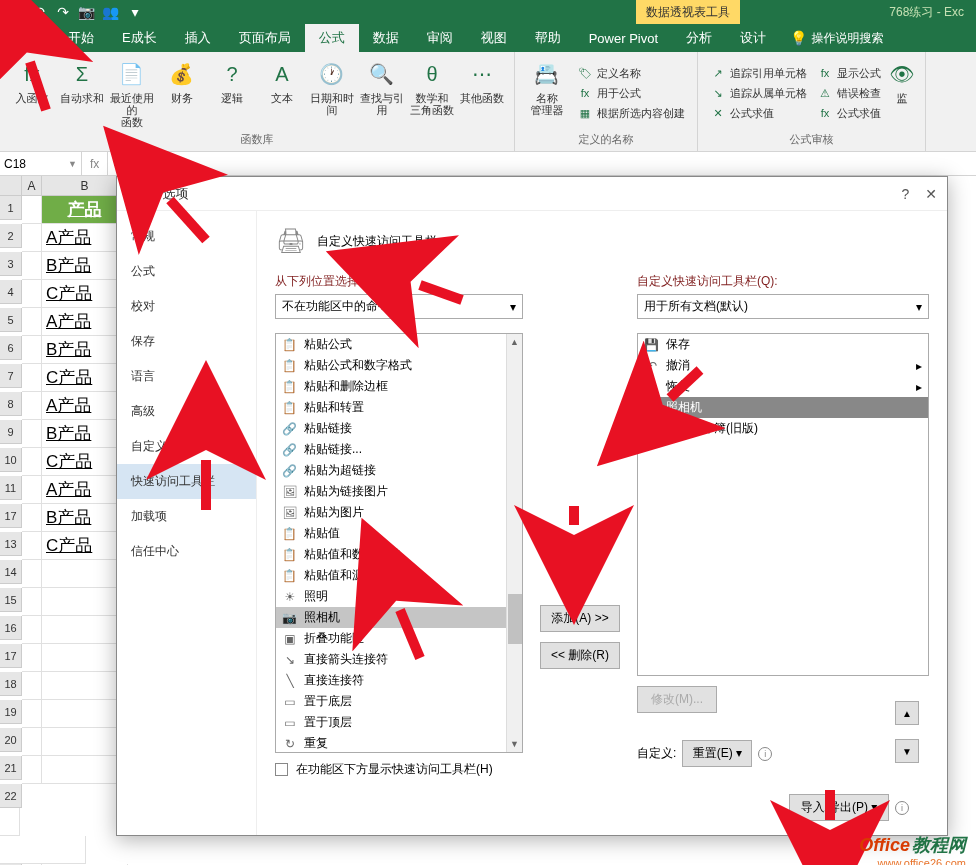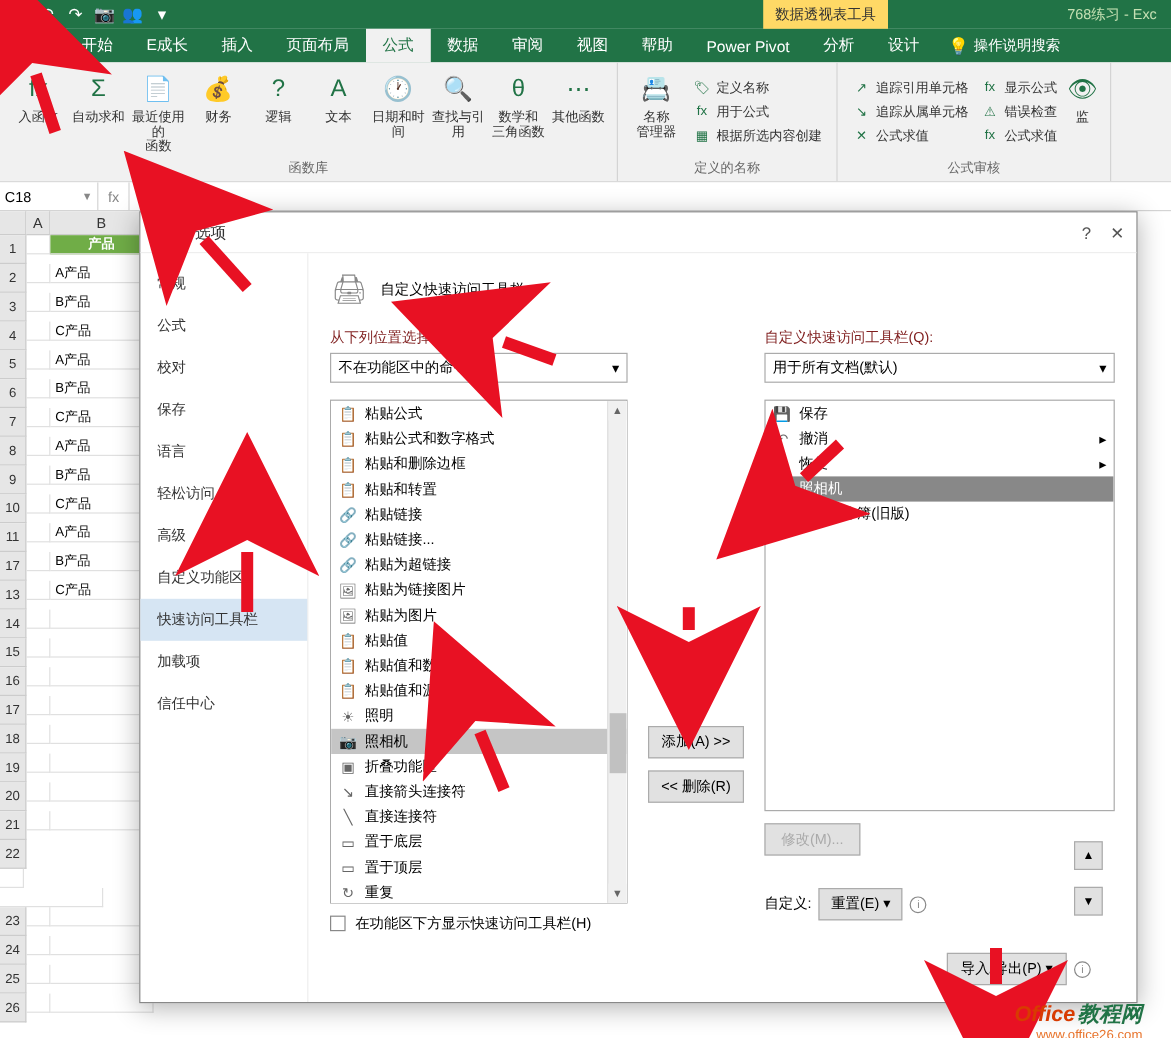--- a/index.html
+++ b/index.html
@@ -37,21 +37,21 @@
     .name-box { width: 82px; border-right: 1px solid #d4d4d4; padding: 2px 4px; font-size: 12px; display: flex; align-items: center; justify-content: space-between; }
     .name-box .dd { color: #888; font-size: 9px; }
     .fx-area { display: flex; align-items: center; padding: 0 8px; gap: 6px; color: #888; border-right: 1px solid #d4d4d4; }
     .formula-input { flex: 1; padding: 2px 6px; }
     
     
     .sheet { position: relative; display: flex; }
     .corner { width: 22px; height: 20px; background: #e6e6e6; border-right: 1px solid #ccc; border-bottom: 1px solid #ccc; }
     .col-head { height: 20px; background: #e6e6e6; border-right: 1px solid #ccc; border-bottom: 1px solid #ccc; display: flex; align-items: center; justify-content: center; font-size: 12px; color: #333; }
     .row-head { width: 22px; height: 24px; background: #e6e6e6; border-right: 1px solid #ccc; border-bottom: 1px solid #ccc; display: flex; align-items: center; justify-content: center; font-size: 11px; color: #333; }
-    .cell { height: 16px; border-right: 1px solid #e0e0e0; border-bottom: 1px solid #e0e0e0; padding: 2px 4px; font-size: 11px; display: flex; align-items: center; }
+    .cell { height: 28px; border-right: 1px solid #e0e0e0; border-bottom: 1px solid #e0e0e0; padding: 2px 4px; font-size: 17px; display: flex; align-items: center; text-decoration: underline; }
     .cell.header { background: #70ad47; color: #fff; font-weight: bold; justify-content: center; }
     
     
     .dialog { position: absolute; left: 116px; top: 176px; width: 832px; height: 660px; background: #fff; border: 1px solid #888; box-shadow: 0 4px 20px rgba(0,0,0,0.3); display: flex; flex-direction: column; }
     .dlg-title { height: 34px; display: flex; align-items: center; justify-content: space-between; padding: 0 10px; border-bottom: 1px solid #eee; }
     .dlg-title-text { font-size: 13px; color: #333; }
     .dlg-title-btns { display: flex; gap: 16px; font-size: 14px; color: #555; }
     .dlg-title-btns span { cursor: pointer; }
     .dlg-body { flex: 1; display: flex; }
     .dlg-nav { width: 140px; border-right: 1px solid #eee; padding: 8px 0; }
@@ -80,21 +80,21 @@
     .updown-btns { display: flex; flex-direction: column; gap: 14px; position: absolute; right: 28px; top: 524px; }
     .sq-btn { width: 24px; height: 24px; border: 1px solid #ababab; background: #e1e1e1; display: flex; align-items: center; justify-content: center; font-size: 10px; cursor: pointer; }
     .bottom-row { display: flex; align-items: center; gap: 8px; margin-top: 8px; font-size: 12px; }
     .checkbox { width: 13px; height: 13px; border: 1px solid #888; display: inline-block; }
     .right-ctrls { display: flex; flex-direction: column; gap: 27px; margin-top: 10px; }
     .right-ctrl-row { display: flex; align-items: center; gap: 6px; font-size: 12px; }
     .info-icon { width: 14px; height: 14px; border-radius: 50%; border: 1px solid #888; display: inline-flex; align-items: center; justify-content: center; font-size: 9px; color: #888; }
     .arrow-svg { position: absolute; pointer-events: none; }
     
     
-    .watermark { position: absolute; right: 24px; bottom: 8px; display: flex; align-items: center; gap: 2px; font-size: 18px; font-weight: bold; }
+    .watermark { position: absolute; right: 10px; bottom: 8px; display: flex; align-items: center; gap: 2px; font-size: 18px; font-weight: bold; }
     .watermark .o1 { color: #d83b01; font-style: italic; }
     .watermark .o2 { color: #217346; font-style: italic; }
     .watermark .sub { font-size: 11px; color: #e8742c; font-weight: normal; position: absolute; right: 0; bottom: -12px; }
   </style>
 </head>
 <body>
 
 <div class="title-bar">
   <div class="qat">
     <div class="qat-btn">💾</div>
@@ -401,21 +401,20 @@
       <span>✕</span>
     </div>
   </div>
   <div class="dlg-body">
     <div class="dlg-nav" id="dlg-nav">
         <div class="dlg-nav-item">常规</div>
         <div class="dlg-nav-item">公式</div>
         <div class="dlg-nav-item">校对</div>
         <div class="dlg-nav-item">保存</div>
         <div class="dlg-nav-item">语言</div>
-        <div class="dlg-nav-item">轻松访问</div>
         <div class="dlg-nav-item">高级</div>
         <div class="dlg-nav-item">自定义功能区</div>
         <div class="dlg-nav-item active">快速访问工具栏</div>
         <div class="dlg-nav-item">加载项</div>
         <div class="dlg-nav-item">信任中心</div>
       </div>
     <div class="dlg-main">
       <div class="dlg-header">
         <div class="dlg-header-icon">🖨</div>
         <span>自定义快速访问工具栏。</span>

